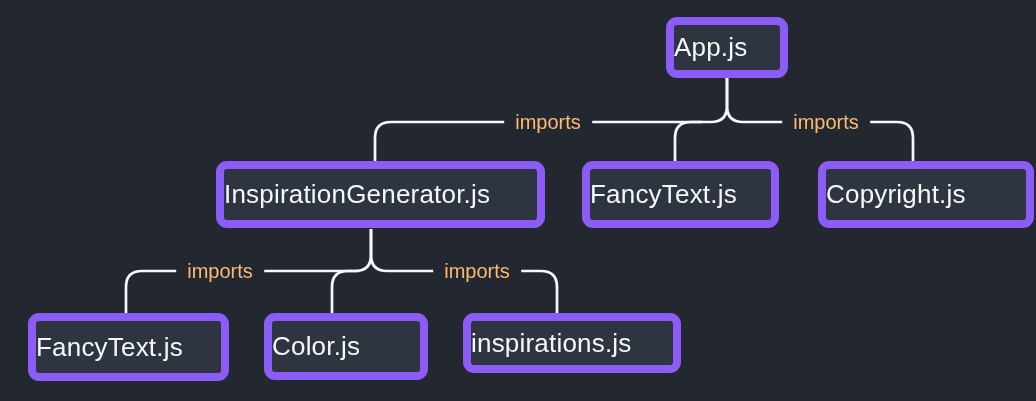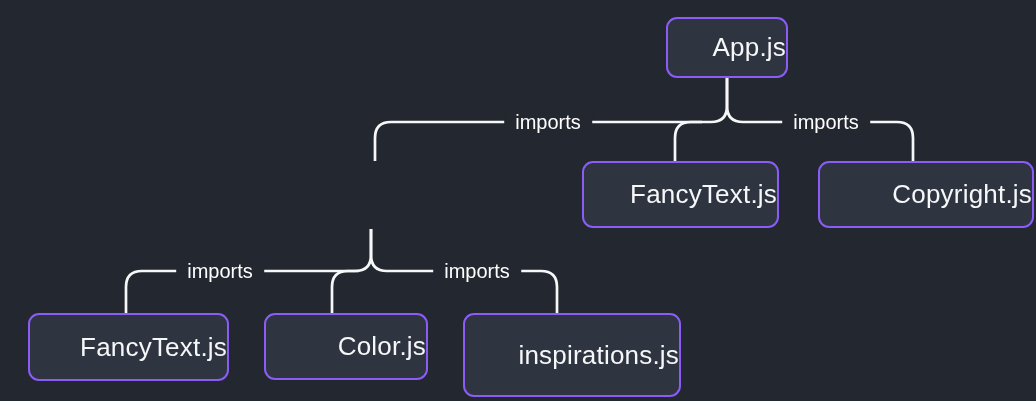--- a/index.html
+++ b/index.html
@@ -24,49 +24,49 @@
   }
   #connectors path {
     fill: none;
     stroke: #f6f7f9;
     stroke-width: 2.7px;
   }
   .node {
     position: absolute;
     box-sizing: border-box;
     background: #2e3440;
-    border: 2px solid #8b5cf6;
+    border: 8px solid #8b5cf6;
     border-radius: 11px;
     display: flex;
     align-items: center;
-    justify-content: flex-end;
+    justify-content: flex-start;
     color: #f6f7f9;
     font-size: 26px;
     letter-spacing: 0.2px;
     white-space: nowrap;
     z-index: 2;
   }
   .edge-label {
     position: absolute;
     transform: translate(-50%, -50%);
     background: #23272f;
-    color: #ffffff;
+    color: #fdba74;
     font-size: 20px;
     padding: 1px 11px;
     white-space: nowrap;
     z-index: 1;
   }
   
   .n-app            { left: 666px; top: 17px;  width: 122px; height: 61px; }
   .n-insp-gen       { left: 216px; top: 161px; width: 329px; height: 67px; }
   .n-fancy-mid      { left: 582px; top: 161px; width: 197px; height: 67px; }
   .n-copyright      { left: 818px; top: 161px; width: 216px; height: 67px; }
   .n-fancy-bottom   { left: 28px;  top: 313px; width: 201px; height: 68px; }
   .n-color          { left: 264px; top: 313px; width: 164px; height: 67px; }
-  .n-inspirations   { left: 463px; top: 313px; width: 218px; height: 84px; }
+  .n-inspirations   { left: 463px; top: 313px; width: 218px; height: 60px; }
   
   .l-app-inspgen     { left: 548px; top: 122px; }
   .l-app-copyright   { left: 826px; top: 122px; }
   .l-inspgen-fancy   { left: 220px; top: 271px; }
   .l-inspgen-inspir  { left: 477px; top: 271px; }
 </style>
 </head>
 <body>
 
 <div id="stage">
@@ -87,20 +87,23 @@
   </svg>
 
   <span class="edge-label l-app-inspgen">imports</span>
   <span class="edge-label l-app-copyright">imports</span>
   <span class="edge-label l-inspgen-fancy">imports</span>
   <span class="edge-label l-inspgen-inspir">imports</span>
 
   <div class="node n-app">
     <span>App.js</span>
   </div>
+  <div class="node n-insp-gen">
+    <span>InspirationGenerator.js</span>
+  </div>
   <div class="node n-fancy-mid">
     <span>FancyText.js</span>
   </div>
   <div class="node n-copyright">
     <span>Copyright.js</span>
   </div>
   <div class="node n-fancy-bottom">
     <span>FancyText.js</span>
   </div>
   <div class="node n-color">

